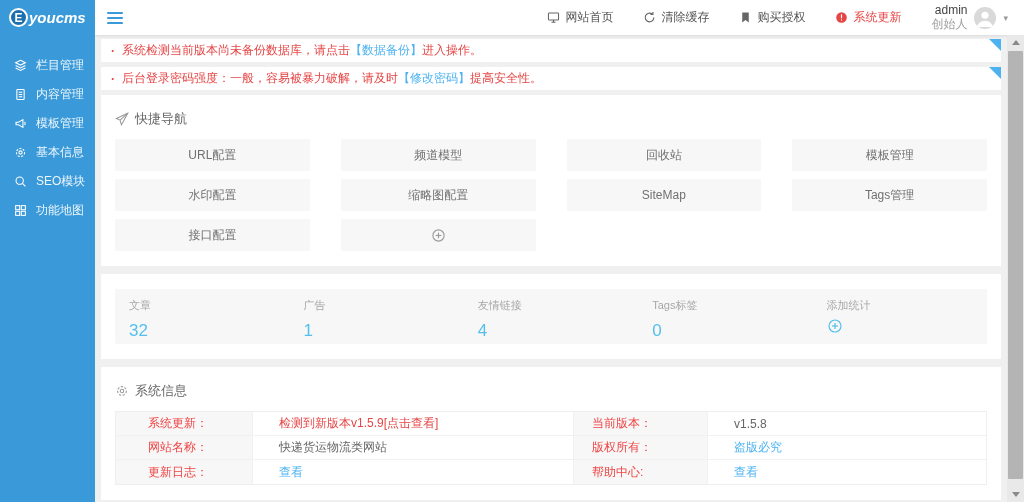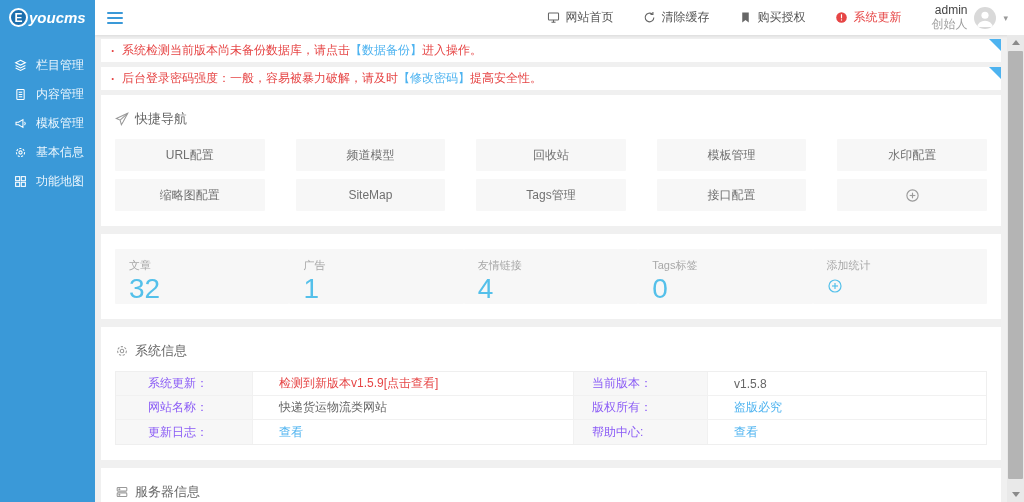--- a/index.html
+++ b/index.html
@@ -42,32 +42,32 @@
   main{position:absolute;left:95px;top:35px;width:912px;height:467px;padding:4px 6px 0 6px;overflow:hidden;}
   .alert{position:relative;background:#fff;height:23px;display:flex;align-items:center;padding:0 10px;
     margin-bottom:5px;font-size:12px;color:var(--alert_red);}
   .alert .corner{position:absolute;right:0;top:0;width:0;height:0;
     border-top:12px solid var(--link_blue);border-left:12px solid transparent;}
   .alert .bullet{margin-right:7px;font-weight:bold;}
   .alert .link{color:var(--link_blue);cursor:pointer;}
   .panel{background:var(--panel_bg);margin-bottom:8px;padding:15px 14px;}
   .panel-title{display:flex;align-items:center;gap:6px;font-size:13px;color:#666;margin-bottom:11px;}
   .panel-title svg{width:14px;height:14px;color:#999;}
-  .btn-grid{display:grid;grid-template-columns:repeat(5,1fr);gap:8px 31px;}
+  .btn-grid{display:grid;grid-template-columns:repeat(4,1fr);gap:8px 31px;}
   .qbtn{background:#f7f7f7;height:32px;display:flex;align-items:center;justify-content:center;
     font-size:12px;color:#707070;cursor:pointer;border-radius:1px;}
   .qbtn svg{width:15px;height:15px;color:#9b9b9b;}
   .stat-grid{display:grid;grid-template-columns:repeat(5,1fr);}
   .stat-card{background:#f7f7f7;height:55px;padding:9px 0 0 14px;cursor:pointer;border-radius:1px;}
   .stat-label{font-size:11px;color:#a8a8a8;}
-  .stat-value{font-size:28px;color:var(--stat_blue);line-height:1.1;margin-top:1px;}
+  .stat-value{font-size:17px;color:var(--stat_blue);line-height:1.1;margin-top:9px;}
   .stat-add svg{width:16px;height:16px;color:var(--stat_blue);margin-top:5px;}
   .info-table{display:grid;grid-template-columns:137px 320px 135px 1fr;border:1px solid #efefef;font-size:12px;}
   .cell{height:24px;display:flex;align-items:center;border-bottom:1px solid #f1f1f1;background:#fff;overflow:hidden;white-space:nowrap;}
-  .cell.lab{background:#f7f7f7;color:#8b5cf6;padding-left:32px;border-right:1px solid #f1f1f1;}
+  .cell.lab{background:#f7f7f7;color:#ef4444;padding-left:32px;border-right:1px solid #f1f1f1;}
   .cell.lab.second{border-left:1px solid #f1f1f1;padding-left:18px;}
   .cell.val{color:#666;padding-left:26px;text-align:right;}
   .info-table .cell:nth-last-child(-n+4){border-bottom:none;}
   .val.red{color:var(--alert_red);cursor:pointer;}
   .val.link{color:var(--link_blue);cursor:pointer;}
   
   .scrollbar{position:absolute;right:0;top:35px;width:17px;height:467px;background:#e9e9e9;z-index:5;}
   .sb-btn{height:15px;display:flex;align-items:center;justify-content:center;cursor:pointer;}
   .sb-btn .tri-up{width:0;height:0;border-left:4px solid transparent;border-right:4px solid transparent;border-bottom:5px solid #8a8a8a;}
   .sb-btn .tri-down{width:0;height:0;border-left:4px solid transparent;border-right:4px solid transparent;border-top:5px solid #8a8a8a;}
@@ -106,20 +106,27 @@
           <path d="M13 6a3 3 0 0 1 0 4"></path>
         </svg>
       <span>模板管理</span>
     </div>
     <div class="side-item">
       <svg viewBox="0 0 16 16" fill="none" stroke="currentColor" stroke-width="1.3">
           <circle cx="8" cy="8" r="5" stroke-dasharray="2.6 1.7"></circle>
           <circle cx="8" cy="8" r="2"></circle>
         </svg>
       <span>基本信息</span>
+    </div>
+    <div class="side-item">
+      <svg viewBox="0 0 16 16" fill="none" stroke="currentColor" stroke-width="1.3">
+          <circle cx="7" cy="7" r="4.5"></circle>
+          <line x1="10.4" y1="10.4" x2="14" y2="14"></line>
+        </svg>
+      <span>SEO模块</span>
     </div>
     <div class="side-item">
       <svg viewBox="0 0 16 16" fill="none" stroke="currentColor" stroke-width="1.3">
           <rect x="2" y="2" width="5" height="5"></rect>
           <rect x="9" y="2" width="5" height="5"></rect>
           <rect x="2" y="9" width="5" height="5"></rect>
           <rect x="9" y="9" width="5" height="5"></rect>
         </svg>
       <span>功能地图</span>
     </div>

